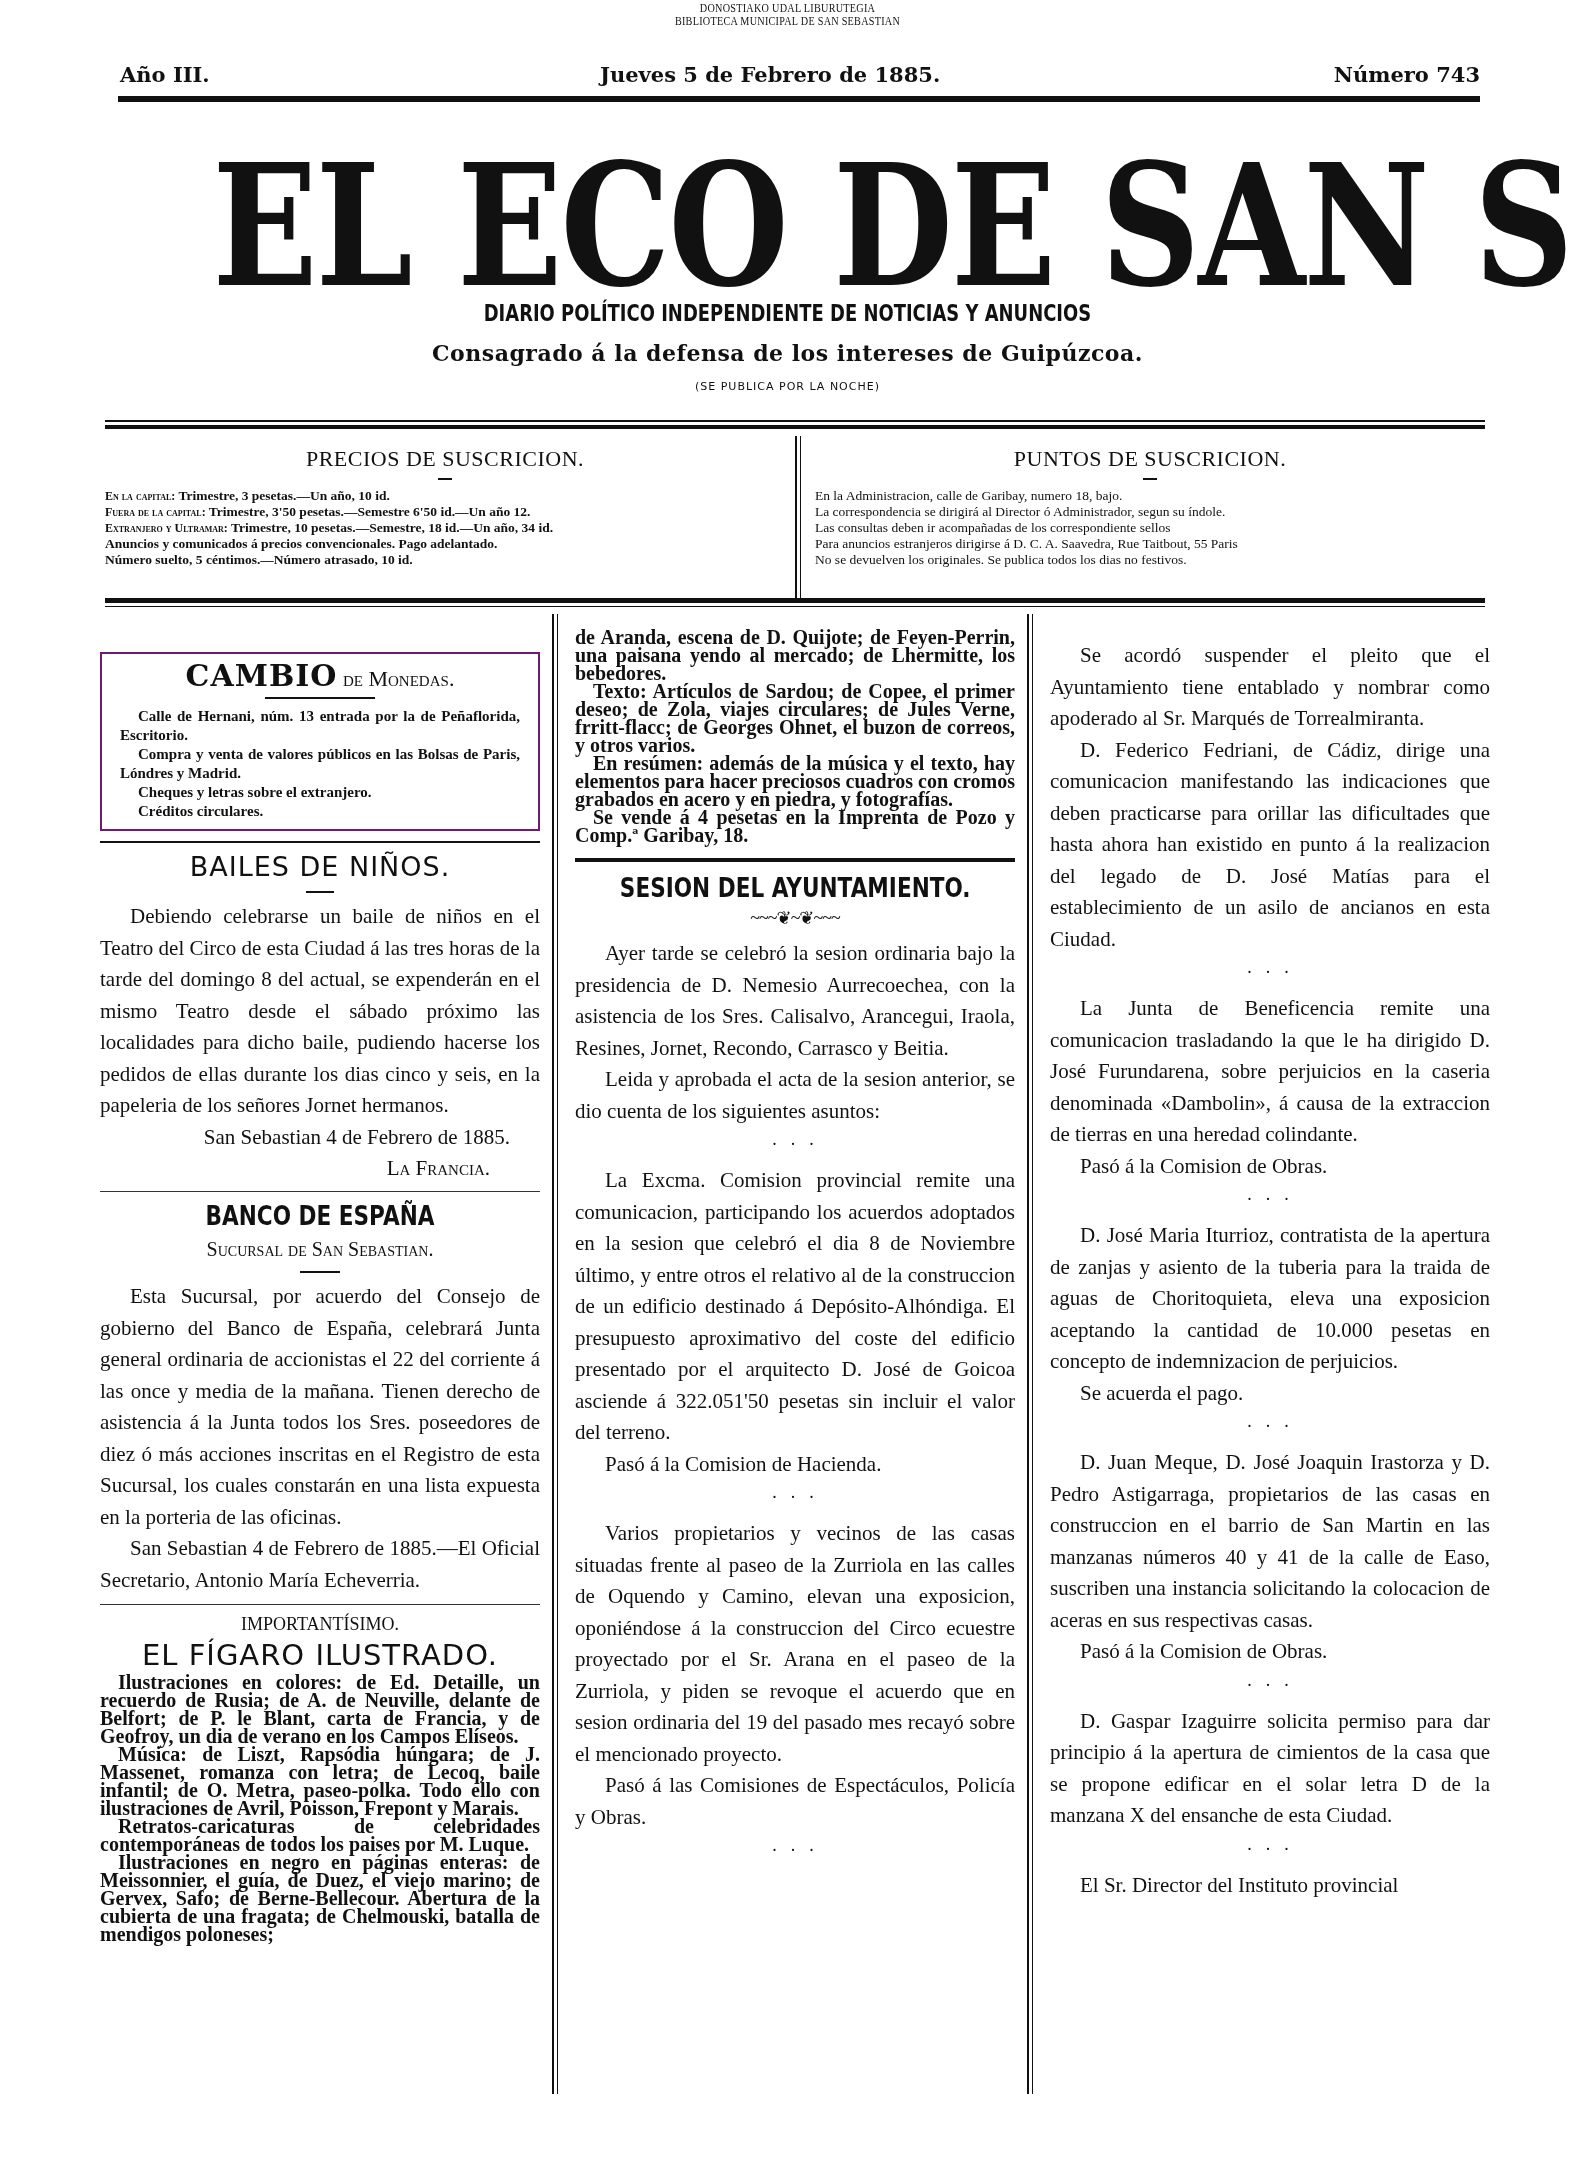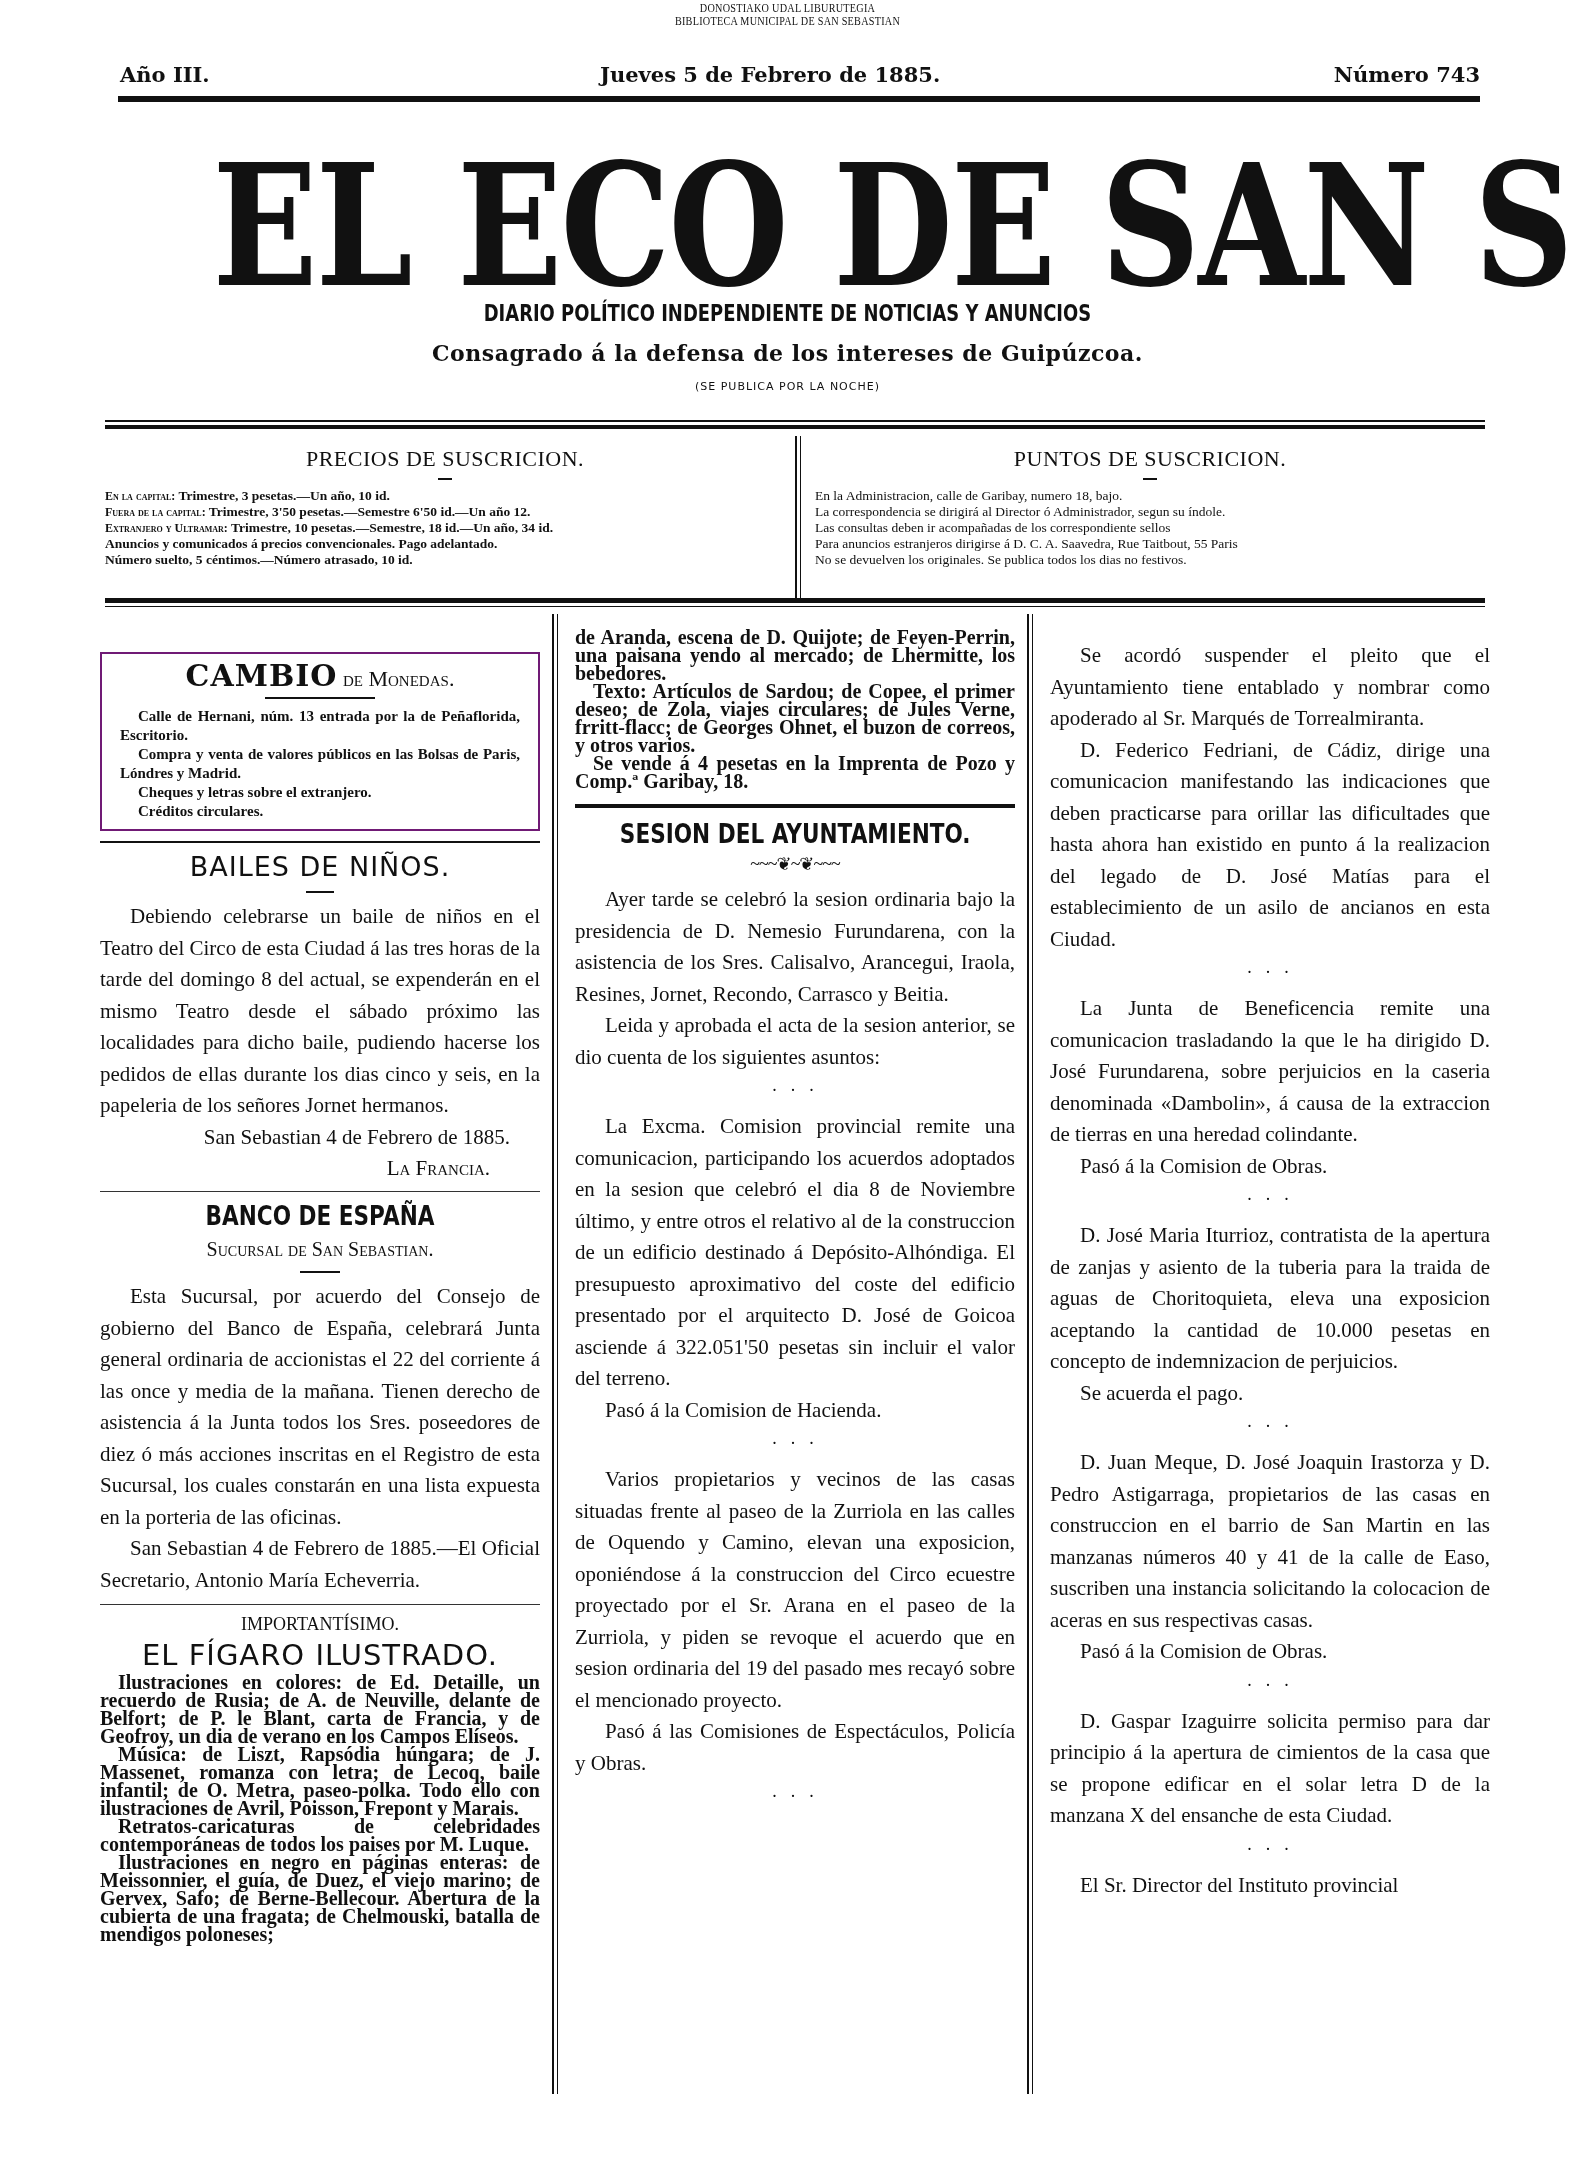--- a/index.html
+++ b/index.html
@@ -137,27 +137,28 @@
     <p>Música: de Liszt, Rapsódia húngara; de J. Massenet, romanza con letra; de Lecoq, baile infantil; de O. Metra, paseo-polka. Todo ello con ilustraciones de Avril, Poisson, Frepont y Marais.</p>
     <p>Retratos-caricaturas de celebridades contemporáneas de todos los paises por M. Luque.</p>
     <p>Ilustraciones en negro en páginas enteras: de Meissonnier, el guía, de Duez, el viejo marino; de Gervex, Safo; de Berne-Bellecour. Abertura de la cubierta de una fragata; de Chelmouski, batalla de mendigos poloneses;</p>
   </div>
 </div>
 
 <div class="col" style="left:575px;width:440px;top:628px;">
   <div class="figaro-body">
     <p class="noindent">de Aranda, escena de D. Quijote; de Feyen-Perrin, una paisana yendo al mercado; de Lhermitte, los bebedores.</p>
     <p>Texto: Artículos de Sardou; de Copee, el primer deseo; de Zola, viajes circulares; de Jules Verne, frritt-flacc; de Georges Ohnet, el buzon de correos, y otros varios.</p>
+    <p>En resúmen: además de la música y el texto, hay elementos para hacer preciosos cuadros con cromos grabados en acero y en piedra, y fotografías.</p>
     <p>Se vende á 4 pesetas en la Imprenta de Pozo y Comp.ª Garibay, 18.</p>
   </div>
   <div class="sep" style="height:4px;margin:14px 0 8px;"></div>
 
   <div class="hd-cond"><span>SESION DEL AYUNTAMIENTO.</span></div>
   <div class="ornament">~~~❦~❦~~~</div>
-  <p>Ayer tarde se celebró la sesion ordinaria bajo la presidencia de D. Nemesio Furundarena, con la asistencia de los Sres. Calisalvo, Arancegui, Iraola, Resines, Jornet, Recondo, Carrasco y Beitia.</p>
+  <p>Ayer tarde se celebró la sesion ordinaria bajo la presidencia de D. Nemesio Aurrecoechea, con la asistencia de los Sres. Calisalvo, Arancegui, Iraola, Resines, Jornet, Recondo, Carrasco y Beitia.</p>
   <p>Leida y aprobada el acta de la sesion anterior, se dio cuenta de los siguientes asuntos:</p>
   <div class="stars">· · ·</div>
   <p>La Excma. Comision provincial remite una comunicacion, participando los acuerdos adoptados en la sesion que celebró el dia 8 de Noviembre último, y entre otros el relativo al de la construccion de un edificio destinado á Depósito-Alhóndiga. El presupuesto aproximativo del coste del edificio presentado por el arquitecto D. José de Goicoa asciende á 322.051'50 pesetas sin incluir el valor del terreno.</p>
   <p>Pasó á la Comision de Hacienda.</p>
   <div class="stars">· · ·</div>
   <p>Varios propietarios y vecinos de las casas situadas frente al paseo de la Zurriola en las calles de Oquendo y Camino, elevan una exposicion, oponiéndose á la construccion del Circo ecuestre proyectado por el Sr. Arana en el paseo de la Zurriola, y piden se revoque el acuerdo que en sesion ordinaria del 19 del pasado mes recayó sobre el mencionado proyecto.</p>
   <p>Pasó á las Comisiones de Espectáculos, Policía y Obras.</p>
   <div class="stars">· · ·</div>
 </div>
 

